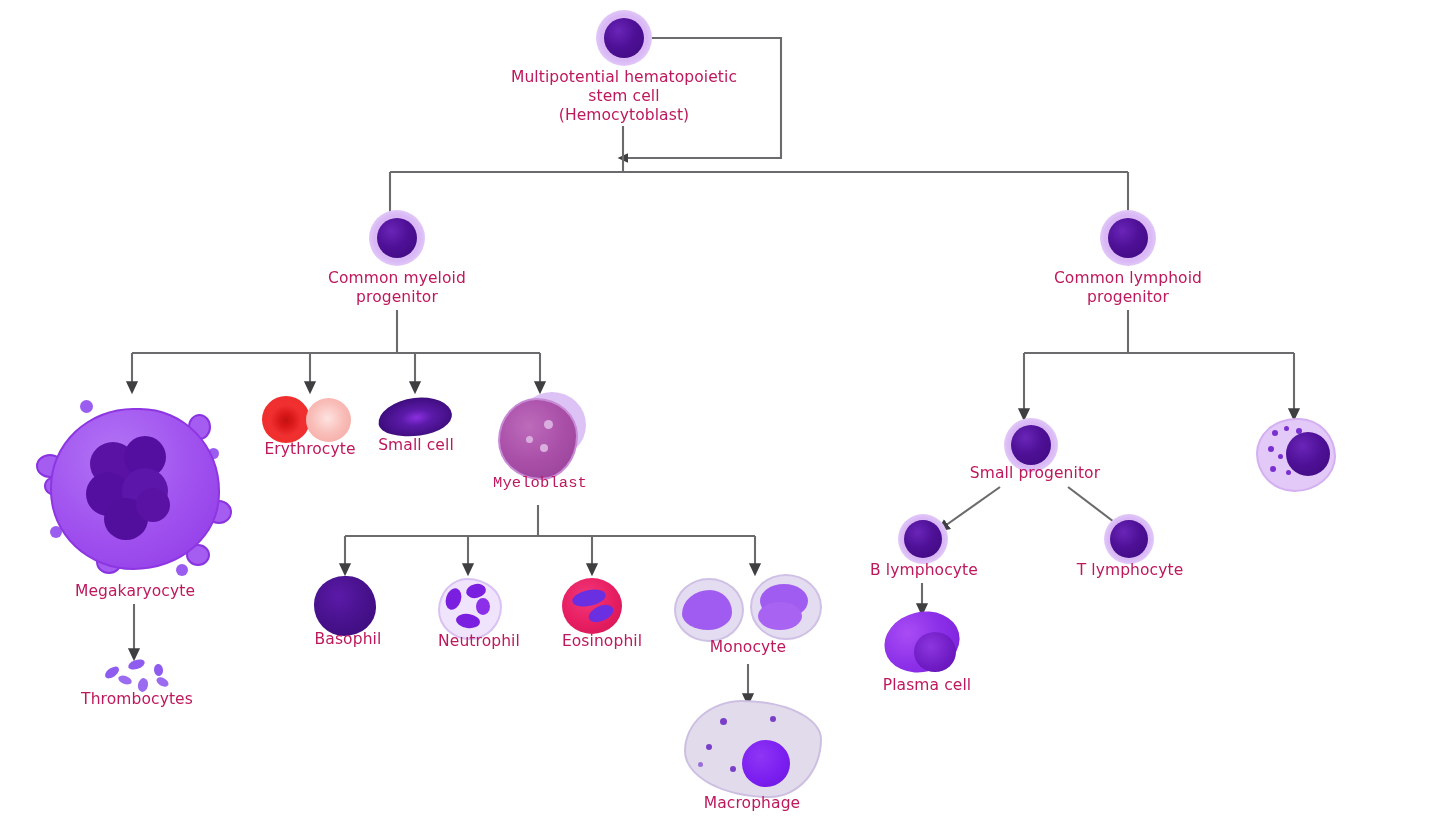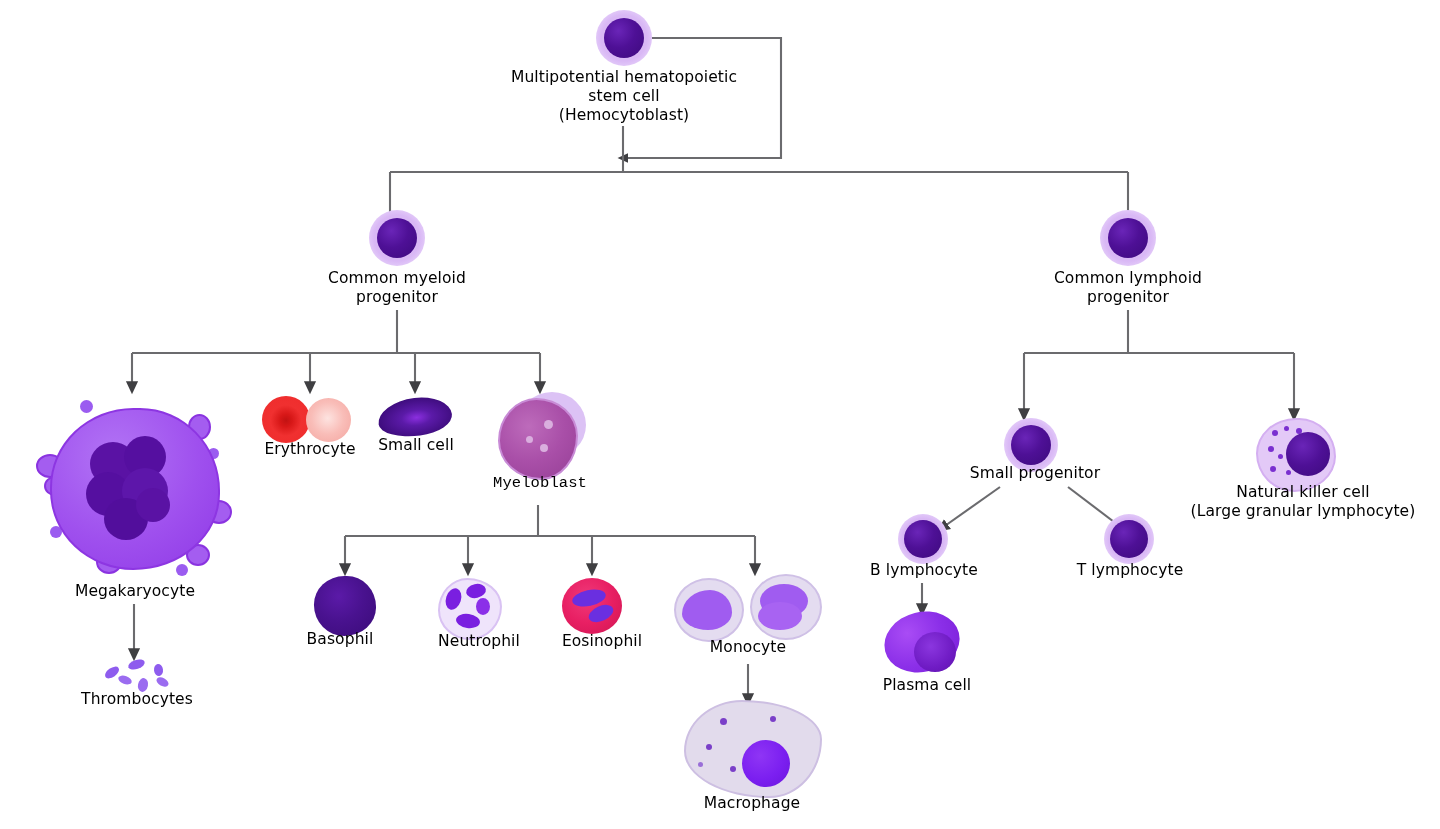--- a/index.html
+++ b/index.html
@@ -13,21 +13,21 @@
     height:829px;
     background:#ffffff;
     overflow:hidden;
   }
   #wires{position:absolute;left:0;top:0;width:1440px;height:829px;}
   .node{position:absolute;}
   .art{position:relative;}
   .cap{
     position:absolute;
     text-align:center;
-    color:#000000;
+    color:#be185d;
     font-size:15.5px;
     line-height:19px;
     white-space:pre-line;
     letter-spacing:.1px;
   }
   
   .halo{
     position:absolute;border-radius:50%;
     background:radial-gradient(circle at 50% 50%, #d9b8f5 58%, #e6d0fa 78%, rgba(233,215,250,0) 100%);
   }
@@ -191,21 +191,21 @@
     </div>
   </div>
   <div class="cap" style="left:466px;top:474px;width:148px;font-family:Liberation Mono, monospace;">Myeloblast</div>
 
   <div class="node" style="left:314px;top:576px;">
     <div class="art" style="width:64px;height:62px;">
       <div class="blob" style="left:0;top:0;width:62px;height:60px;border-radius:50% 48% 52% 50%/48% 52% 48% 52%;
                   background:radial-gradient(circle at 40% 34%, #5b1aa8 0%, #49128f 45%, #3a0b78 100%);"></div>
     </div>
   </div>
-  <div class="cap" style="left:280px;top:630px;width:120px;">Basophil</div>
+  <div class="cap" style="left:288px;top:630px;width:120px;">Basophil</div>
 
   <div class="node" style="left:438px;top:578px;">
     <div class="art" style="width:64px;height:60px;">
       <div class="blob" style="left:0;top:0;width:60px;height:58px;border-radius:46% 54% 50% 50%/52% 46% 54% 48%;
                   background:#efe4fb;border:2px solid #d9c2f3;"></div>
       <div class="blob" style="left:8px;top:10px;width:15px;height:22px;border-radius:50%;background:#7a1fe0;transform:rotate(18deg);"></div>
       <div class="blob" style="left:28px;top:6px;width:20px;height:14px;border-radius:50%;background:#7a1fe0;transform:rotate(-12deg);"></div>
       <div class="blob" style="left:38px;top:20px;width:14px;height:17px;border-radius:50%;background:#8b2fe8;"></div>
       <div class="blob" style="left:18px;top:36px;width:24px;height:14px;border-radius:50%;background:#7a1fe0;transform:rotate(8deg);"></div>
     </div>
@@ -292,16 +292,14 @@
       <div class="blob" style="left:28px;top:8px;width:5px;height:5px;border-radius:50%;background:#7a2fd0;"></div>
       <div class="blob" style="left:40px;top:10px;width:6px;height:6px;border-radius:50%;background:#7a2fd0;"></div>
       <div class="blob" style="left:12px;top:28px;width:6px;height:6px;border-radius:50%;background:#7a2fd0;"></div>
       <div class="blob" style="left:22px;top:36px;width:5px;height:5px;border-radius:50%;background:#7a2fd0;"></div>
       <div class="blob" style="left:14px;top:48px;width:6px;height:6px;border-radius:50%;background:#7a2fd0;"></div>
       <div class="blob" style="left:30px;top:52px;width:5px;height:5px;border-radius:50%;background:#7a2fd0;"></div>
       <div class="blob" style="left:30px;top:14px;width:44px;height:44px;border-radius:50%;
                   background:radial-gradient(circle at 38% 32%, #6a25b8 0%, #4e1096 48%, #3d0a7d 100%);"></div>
     </div>
   </div>
-  <div class="cap" style="left:1166px;top:483px;width:274px;">Natural killer cell
-(Large granular lymphocyte)</div>
 
 </div>
 
 </body></html>

